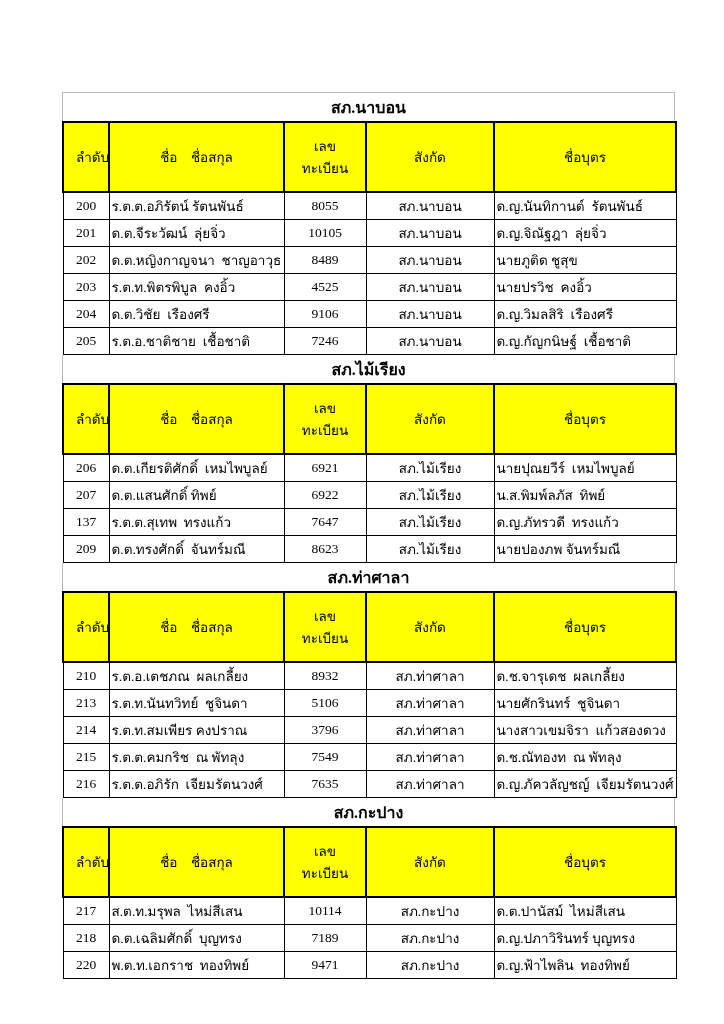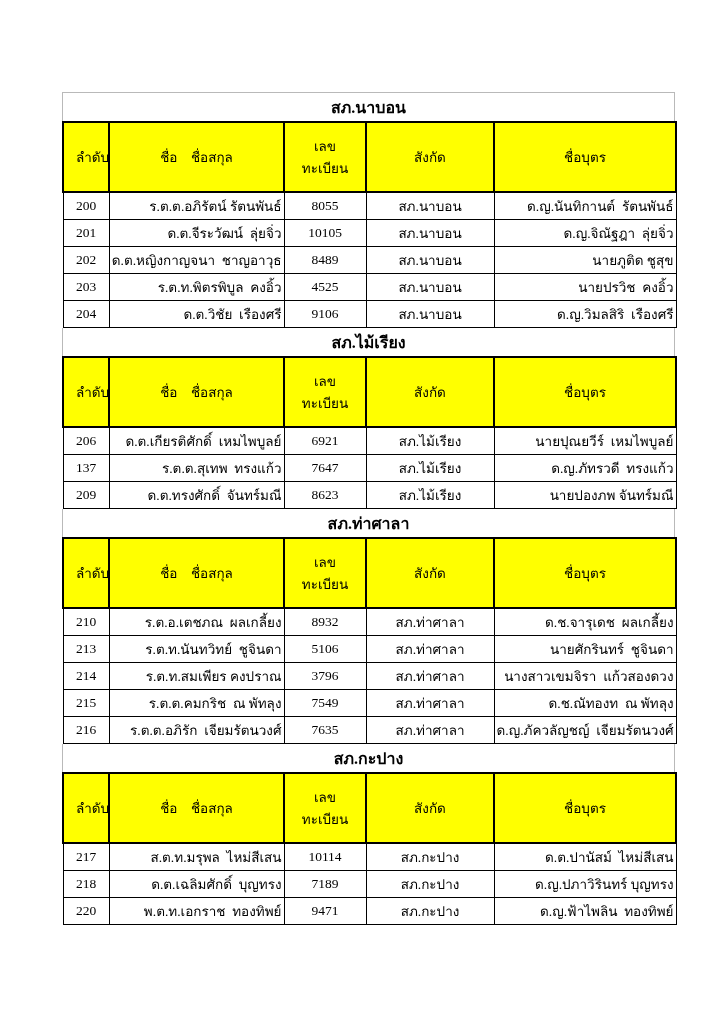--- a/index.html
+++ b/index.html
@@ -35,21 +35,21 @@
   td {
     border:1px solid #000;
     height:26px;
     font-size:13.5px; font-weight:normal;
     vertical-align:middle;
     padding:0 2px;
     white-space:pre;
     overflow:hidden;
   }
   td.c-order, td.c-regno, td.c-unit { text-align:center; }
-  td.c-name, td.c-child { text-align:right; padding-left:2px; }
+  td.c-name, td.c-child { text-align:left; padding-left:2px; }
 </style>
 </head>
 <body>
 
 <div class="doc-table">
     <div class="section-title first">สภ.นาบอน</div>
     <table>
       <colgroup>
         <col style="width: 46px;">
         <col style="width: 175px;">
@@ -95,20 +95,27 @@
           <td class="c-unit">สภ.นาบอน</td>
           <td class="c-child">นายปรวิช  คงอิ้ว</td>
         </tr>
         <tr>
           <td class="c-order">204</td>
           <td class="c-name">ด.ต.วิชัย  เรืองศรี</td>
           <td class="c-regno">9106</td>
           <td class="c-unit">สภ.นาบอน</td>
           <td class="c-child">ด.ญ.วิมลสิริ  เรืองศรี</td>
         </tr>
+        <tr>
+          <td class="c-order">205</td>
+          <td class="c-name">ร.ต.อ.ชาติชาย  เชื้อชาติ</td>
+          <td class="c-regno">7246</td>
+          <td class="c-unit">สภ.นาบอน</td>
+          <td class="c-child">ด.ญ.กัญกนิษฐ์  เชื้อชาติ</td>
+        </tr>
       </tbody>
     </table>
     <div class="section-title">สภ.ไม้เรียง</div>
     <table>
       <colgroup>
         <col style="width: 46px;">
         <col style="width: 175px;">
         <col style="width: 82px;">
         <col style="width: 128px;">
         <col style="width: 182px;">
@@ -122,20 +129,27 @@
           <th>ชื่อบุตร</th>
         </tr>
       </thead>
       <tbody>
         <tr>
           <td class="c-order">206</td>
           <td class="c-name">ด.ต.เกียรติศักดิ์  เหมไพบูลย์</td>
           <td class="c-regno">6921</td>
           <td class="c-unit">สภ.ไม้เรียง</td>
           <td class="c-child">นายปุณยวีร์  เหมไพบูลย์</td>
+        </tr>
+        <tr>
+          <td class="c-order">207</td>
+          <td class="c-name">ด.ต.แสนศักดิ์ ทิพย์</td>
+          <td class="c-regno">6922</td>
+          <td class="c-unit">สภ.ไม้เรียง</td>
+          <td class="c-child">น.ส.พิมพ์ลภัส  ทิพย์</td>
         </tr>
         <tr>
           <td class="c-order">137</td>
           <td class="c-name">ร.ต.ต.สุเทพ  ทรงแก้ว</td>
           <td class="c-regno">7647</td>
           <td class="c-unit">สภ.ไม้เรียง</td>
           <td class="c-child">ด.ญ.ภัทรวดี  ทรงแก้ว</td>
         </tr>
         <tr>
           <td class="c-order">209</td>

